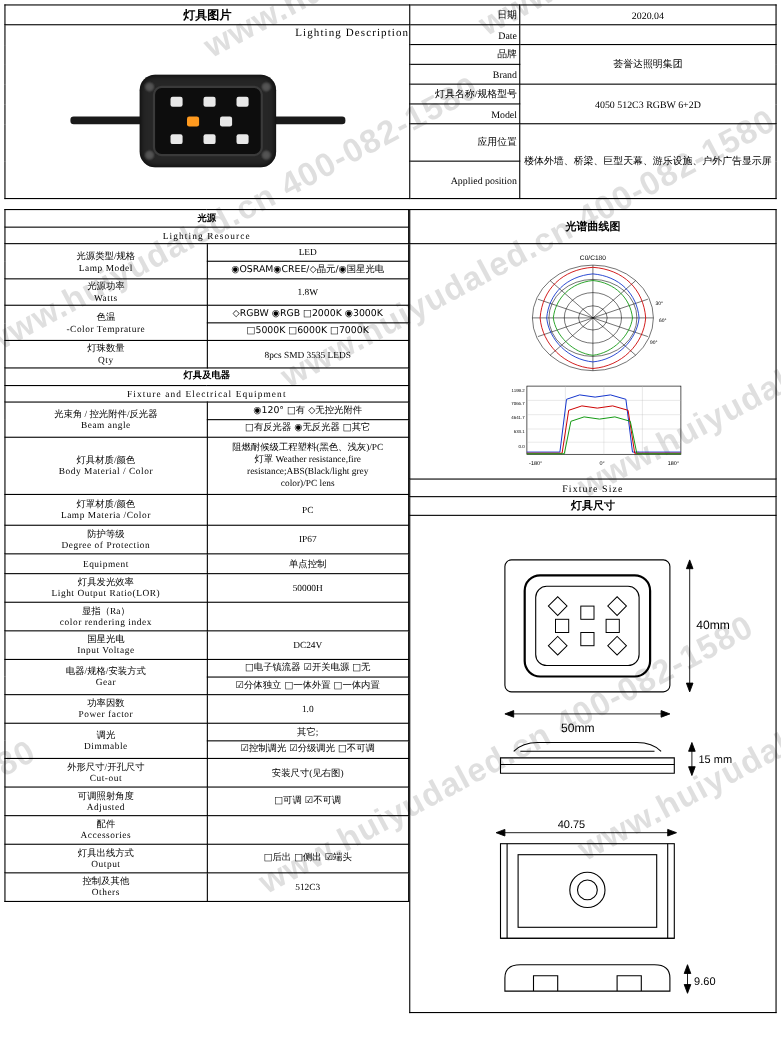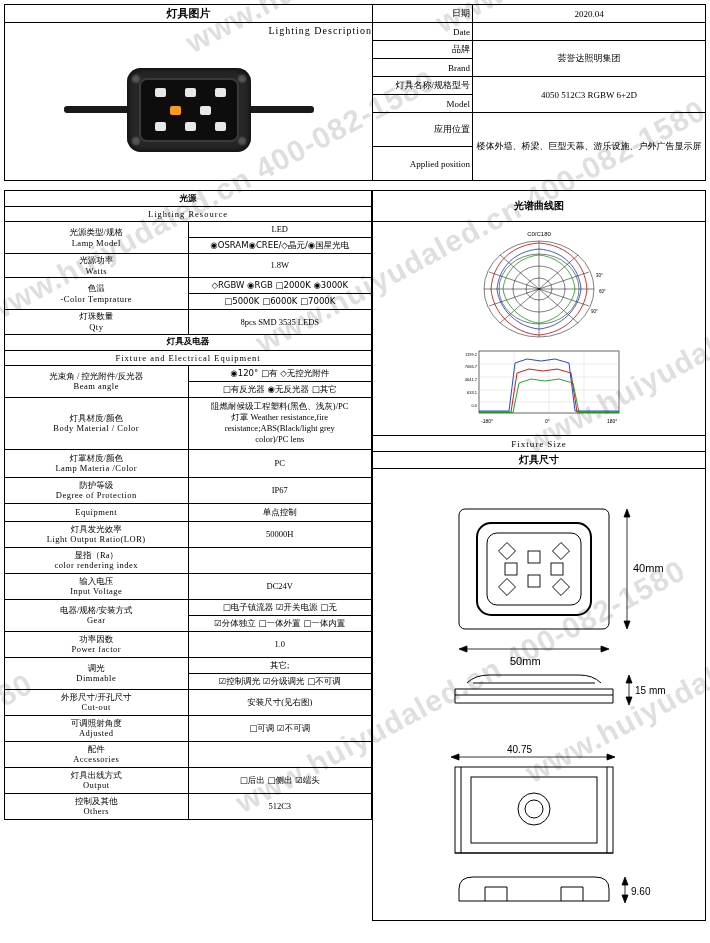--- a/index.html
+++ b/index.html
@@ -271,21 +271,21 @@
         <tr>
           <td class="k" style="height:26px;">
             <span class="kzh">显指（Ra）</span>
             <span class="ken">color rendering index</span>
           </td>
           <td class="v"></td>
         </tr>
 
         <tr>
           <td class="k" style="height:26px;">
-            <span class="kzh">输入电压</span>
+            <span class="kzh">国星光电</span>
             <span class="ken">Input Voltage</span>
           </td>
           <td class="v">DC24V</td>
         </tr>
 
         <tr>
           <td class="k" rowspan="2">
             <span class="kzh">电器/规格/安装方式</span>
             <span class="ken">Gear</span>
           </td>

